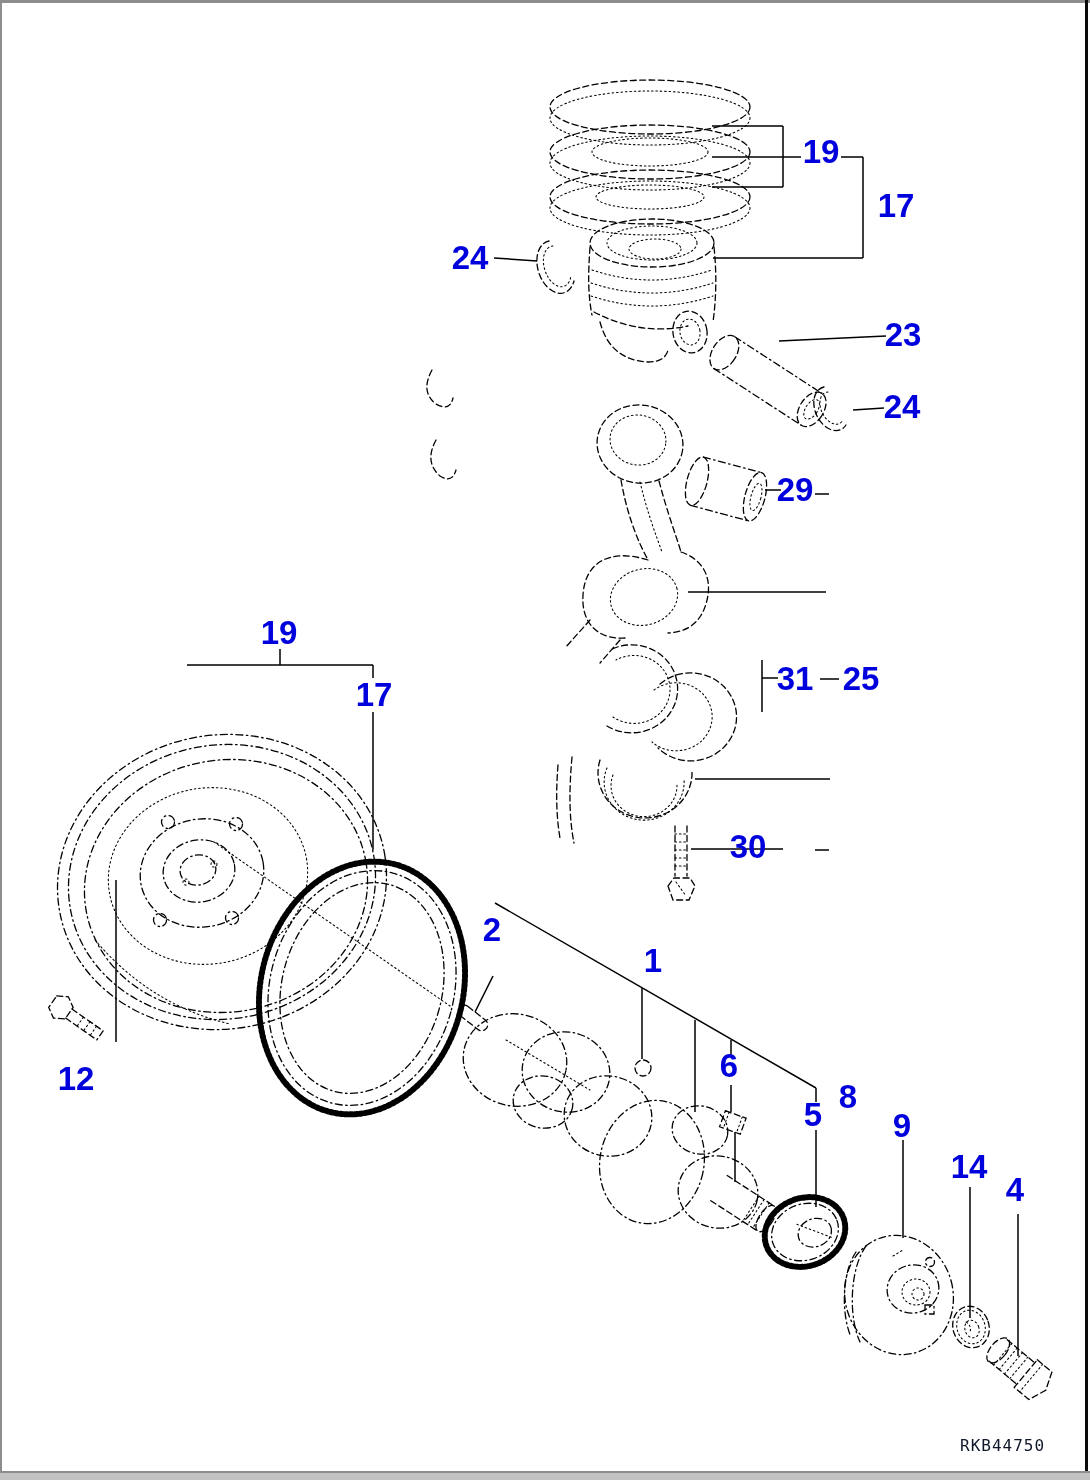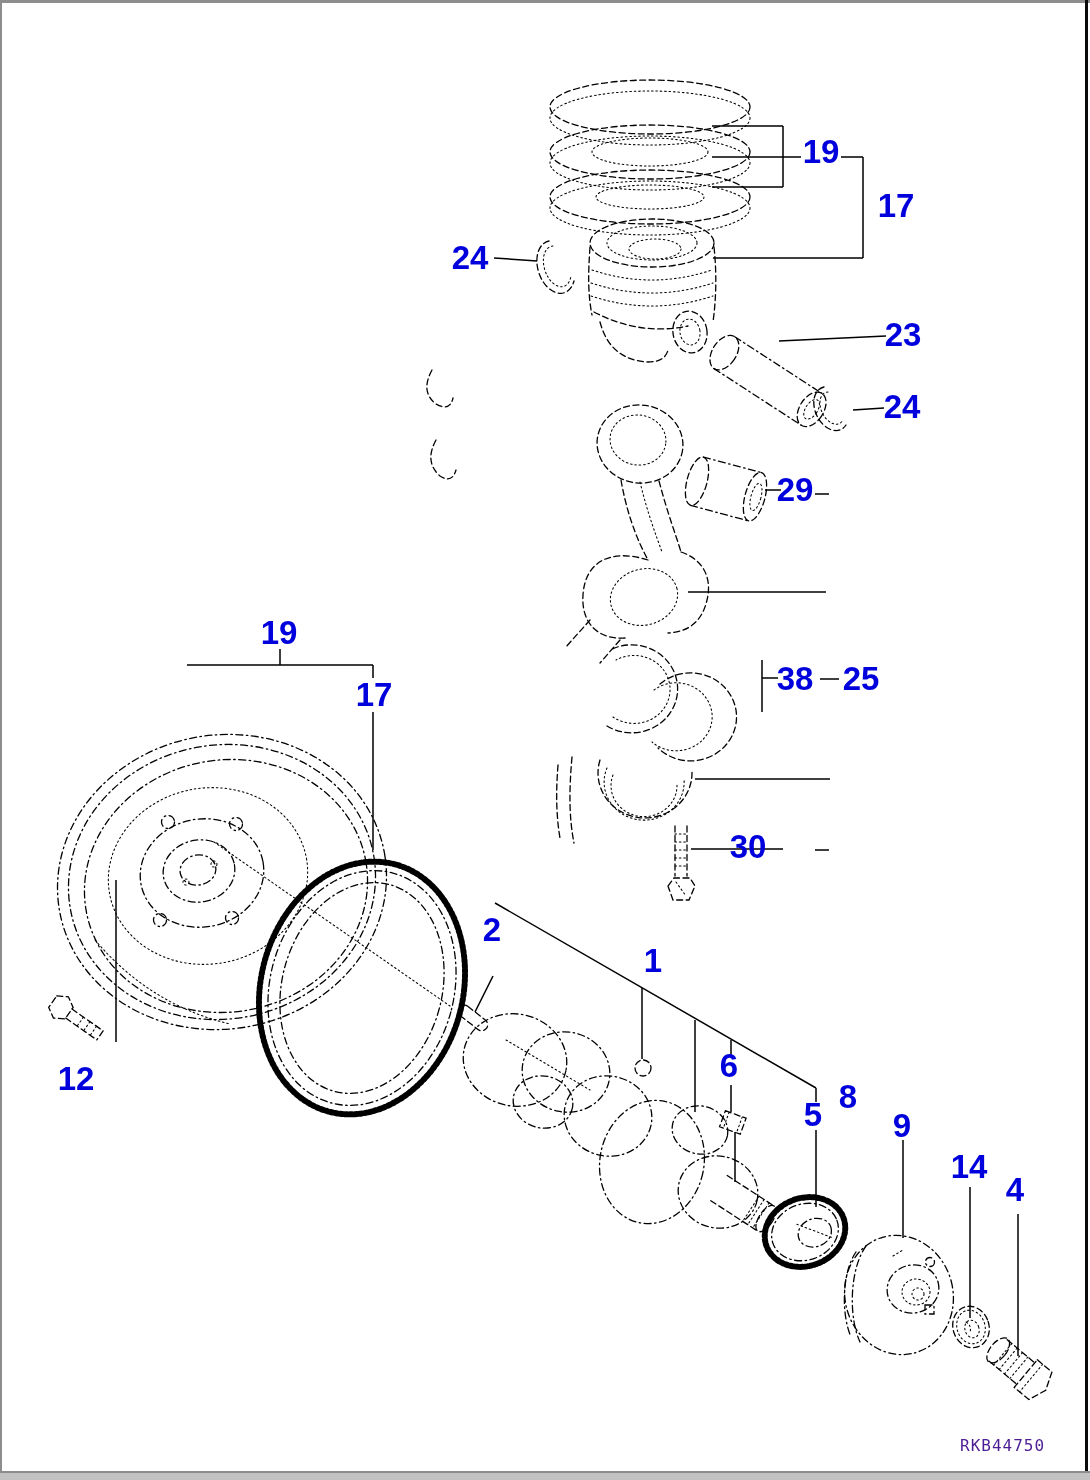--- a/index.html
+++ b/index.html
@@ -11,21 +11,21 @@
   .edge-bottom{position:absolute;left:0;top:1471px;width:1090px;height:9px;background:#c2c2c2;border-top:2px solid #8d8d8d;box-sizing:border-box;}
   svg{position:absolute;left:0;top:0;}
   .k{stroke:var(--line-color,#000);fill:none;stroke-width:1.3;stroke-linecap:round;}
   .ld{stroke:var(--line-color,#000);fill:none;stroke-width:1.5;}
   .da{stroke-dasharray:6 3.5;}
   .dd{stroke-dasharray:7 3.5 1.5 3.5;}
   .dt{stroke-dasharray:1.6 2.8;stroke-width:1.05;}
   .th{stroke-width:6;stroke-dasharray:2.3 2.6;}
   .lbl{position:absolute;transform:translate(-50%,-50%);color:var(--label-color,#0000DD);
        font-weight:bold;font-size:33px;line-height:1;white-space:nowrap;}
-  .code{position:absolute;left:960px;top:1436px;color:#4c1d95;font-family:"DejaVu Sans Mono",monospace;
+  .code{position:absolute;left:960px;top:1436px;color:#0f172a;font-family:"DejaVu Sans Mono",monospace;
         font-size:16px;letter-spacing:1px;}
 </style>
 </head>
 <body>
 
 <div class="page">
 
   <svg width="1090" height="1480" viewBox="0 0 1090 1480">
 
     <g>
@@ -232,21 +232,21 @@
   </svg>
 
   <div class="lbl" style="left:821px;top:151px">19</div>
   <div class="lbl" style="left:896px;top:205px">17</div>
   <div class="lbl" style="left:470px;top:257px">24</div>
   <div class="lbl" style="left:903px;top:334px">23</div>
   <div class="lbl" style="left:902px;top:406px">24</div>
   <div class="lbl" style="left:795px;top:489px">29</div>
   <div class="lbl" style="left:279px;top:632px">19</div>
   <div class="lbl" style="left:374px;top:694px">17</div>
-  <div class="lbl" style="left:795px;top:678px">38</div>
+  <div class="lbl" style="left:795px;top:678px">31</div>
   <div class="lbl" style="left:861px;top:678px">25</div>
   <div class="lbl" style="left:748px;top:846px">30</div>
   <div class="lbl" style="left:76px;top:1078px">12</div>
   <div class="lbl" style="left:492px;top:929px">2</div>
   <div class="lbl" style="left:653px;top:960px">1</div>
   <div class="lbl" style="left:729px;top:1065px">6</div>
   <div class="lbl" style="left:848px;top:1096px">8</div>
   <div class="lbl" style="left:813px;top:1114px">5</div>
   <div class="lbl" style="left:902px;top:1125px">9</div>
   <div class="lbl" style="left:969px;top:1166px">14</div>

